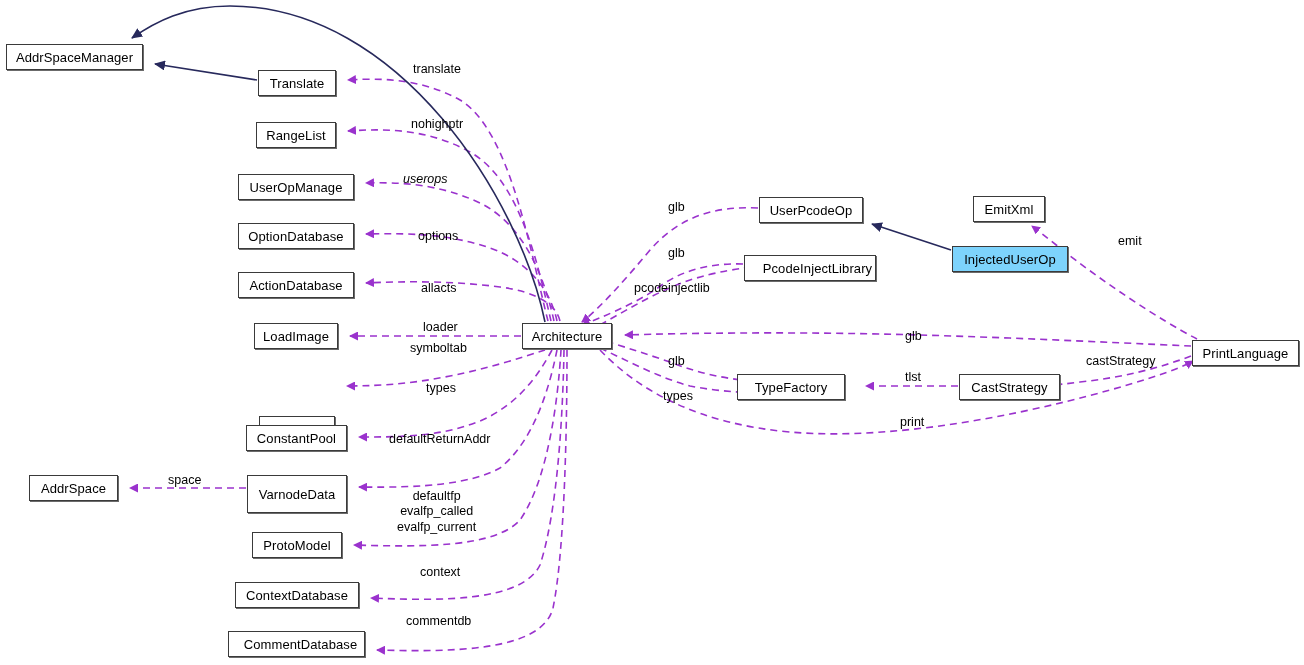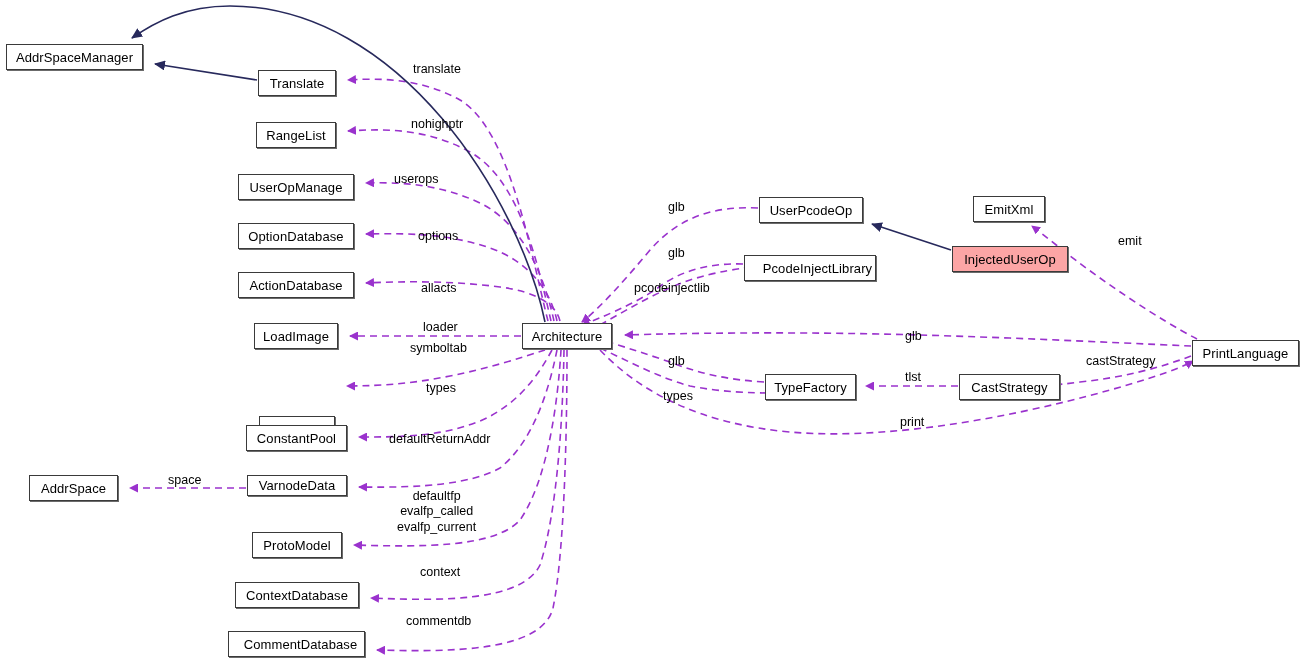--- a/index.html
+++ b/index.html
@@ -35,21 +35,21 @@
     font-size: 13px;
     line-height: 1;
     display: flex;
     align-items: center;
     justify-content: center;
     white-space: nowrap;
     box-shadow: 1px 1px 0 0 #6b6b6b;
     letter-spacing: 0.1px;
   }
   .node.highlight {
-    background: #fca5a5;
+    background: #7dd3fc;
   }
   .edge-label {
     position: absolute;
     font-size: 12.5px;
     color: #000000;
     white-space: nowrap;
     line-height: 1.18;
     text-align: center;
   }
   .edge-label.multi {
@@ -126,21 +126,21 @@
       </div>
       <div class="node" style="left: 259px; top: 374px; width: 76px; height: 26px; margin-top: 42px;">
         <span>Database</span>
       </div>
       <div class="node" style="left: 246px; top: 425px; width: 101px; height: 26px;">
         <span>ConstantPool</span>
       </div>
       <div class="node" style="left: 29px; top: 475px; width: 89px; height: 26px;">
         <span>AddrSpace</span>
       </div>
-      <div class="node" style="left: 247px; top: 475px; width: 100px; height: 21px;">
+      <div class="node" style="left: 247px; top: 475px; width: 100px; height: 38px;">
         <span>VarnodeData</span>
       </div>
       <div class="node" style="left: 252px; top: 532px; width: 90px; height: 26px;">
         <span>ProtoModel</span>
       </div>
       <div class="node" style="left: 235px; top: 582px; width: 124px; height: 26px;">
         <span>ContextDatabase</span>
       </div>
       <div class="node" style="left: 228px; top: 631px; width: 137px; height: 26px; padding-left: 8px;">
         <span>CommentDatabase</span>
@@ -153,34 +153,34 @@
       </div>
       <div class="node" style="left: 744px; top: 255px; width: 132px; height: 26px; padding-left: 15px;">
         <span>PcodeInjectLibrary</span>
       </div>
       <div class="node" style="left: 973px; top: 196px; width: 72px; height: 26px;">
         <span>EmitXml</span>
       </div>
       <div class="node highlight" style="left: 952px; top: 246px; width: 116px; height: 26px;">
         <span>InjectedUserOp</span>
       </div>
-      <div class="node" style="left: 765px; top: 374px; width: 91px; height: 26px;">
+      <div class="node" style="left: 737px; top: 374px; width: 108px; height: 26px;">
         <span>TypeFactory</span>
       </div>
       <div class="node" style="left: 959px; top: 374px; width: 101px; height: 26px;">
         <span>CastStrategy</span>
       </div>
       <div class="node" style="left: 1192px; top: 340px; width: 107px; height: 26px;">
         <span>PrintLanguage</span>
       </div>
     </div>
   <div id="labels-layer">
       <div class="edge-label" style="left: 413px; top: 62px;">translate</div>
       <div class="edge-label" style="left: 411px; top: 117px;">nohighptr</div>
-      <div class="edge-label" style="left: 394px; top: 172px;">userops</div>
+      <div class="edge-label" style="left: 403px; top: 172px; font-style: italic;">userops</div>
       <div class="edge-label" style="left: 418px; top: 229px;">options</div>
       <div class="edge-label" style="left: 421px; top: 281px;">allacts</div>
       <div class="edge-label" style="left: 423px; top: 320px;">loader</div>
       <div class="edge-label" style="left: 410px; top: 341px;">symboltab</div>
       <div class="edge-label" style="left: 426px; top: 381px;">types</div>
       <div class="edge-label" style="left: 389px; top: 432px;">defaultReturnAddr</div>
       <div class="edge-label" style="left: 168px; top: 473px;">space</div>
       <div class="edge-label multi" style="left: 397px; top: 489px;">defaultfp<br>evalfp_called<br>evalfp_current</div>
       <div class="edge-label" style="left: 420px; top: 565px;">context</div>
       <div class="edge-label" style="left: 406px; top: 614px;">commentdb</div>

